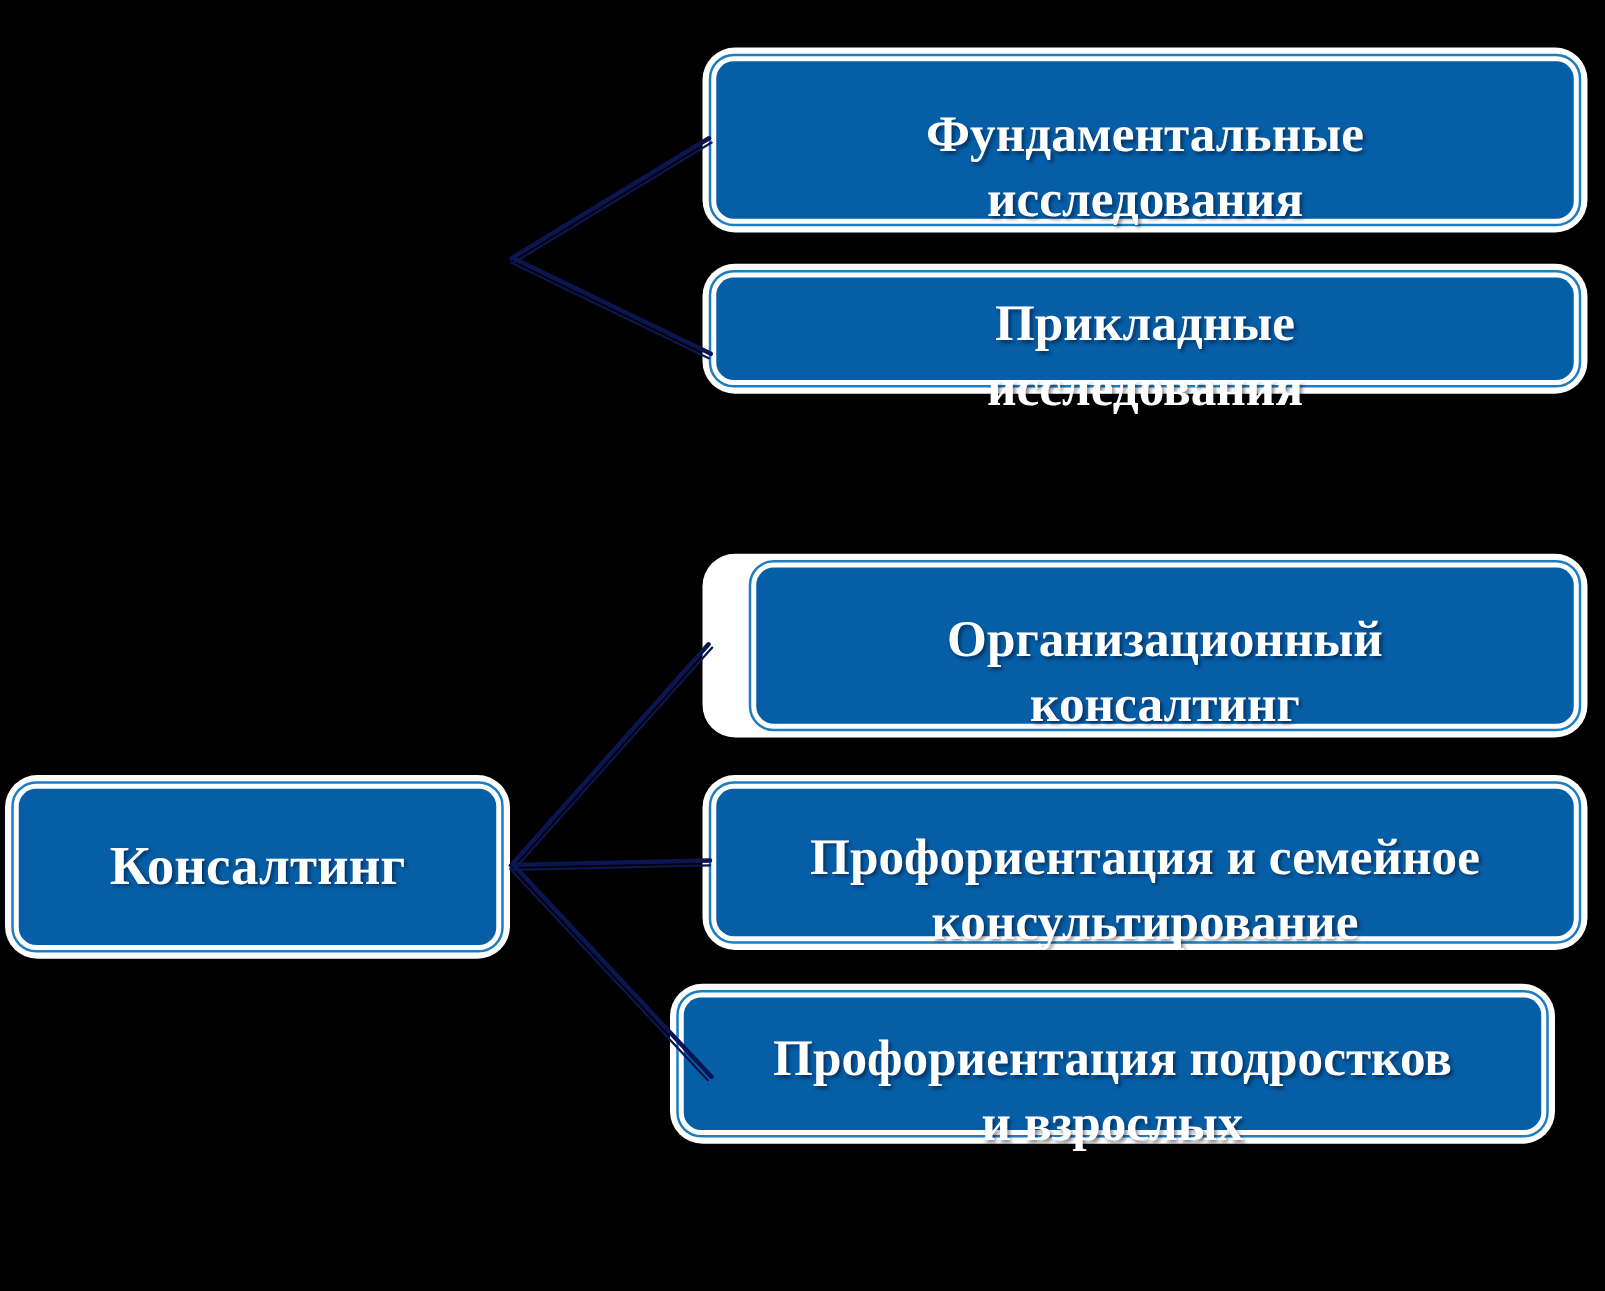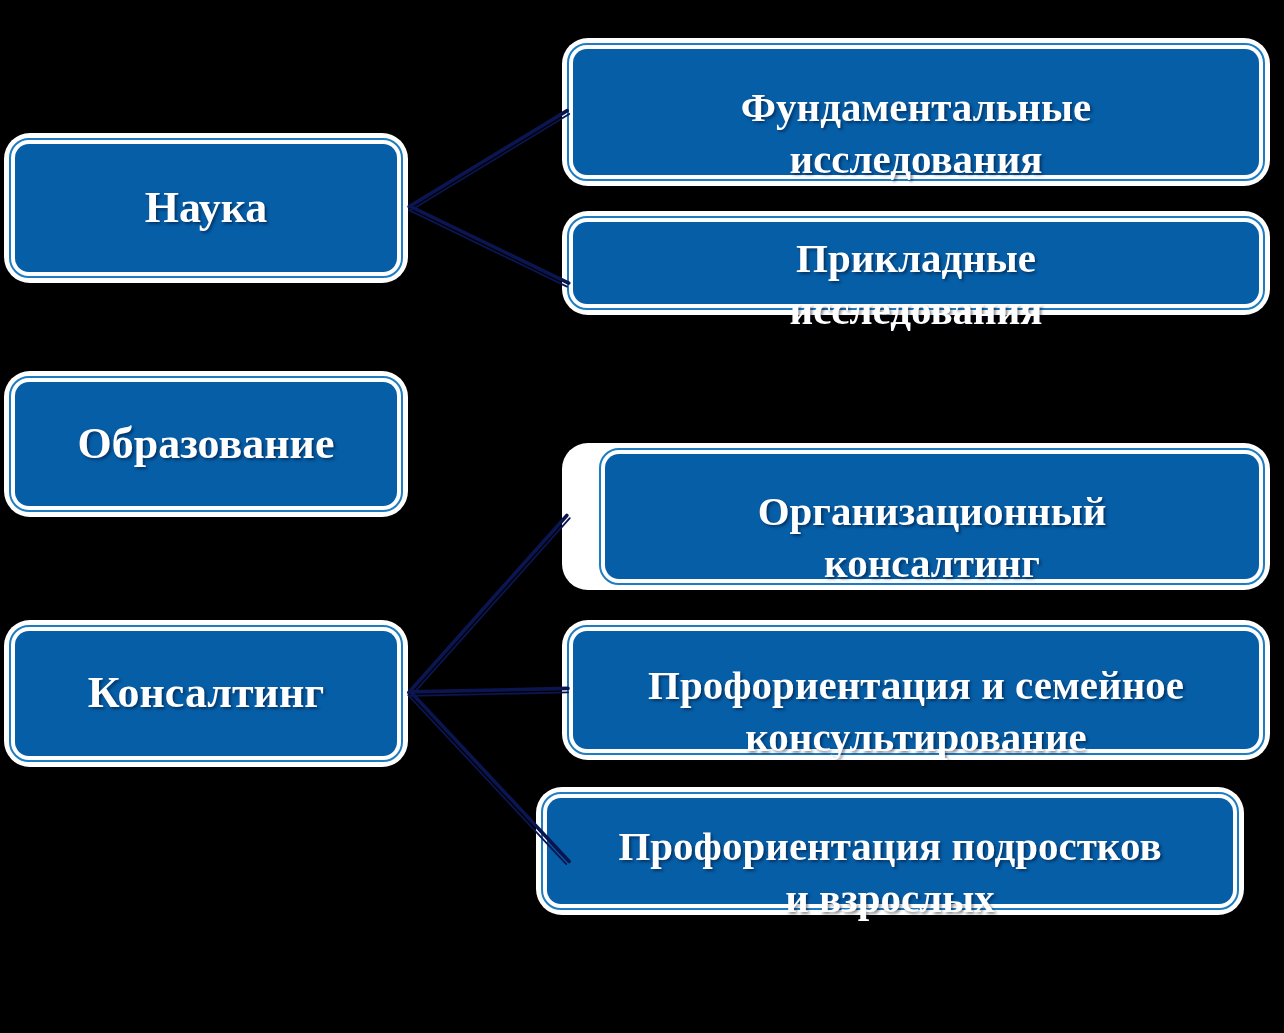--- a/index.html
+++ b/index.html
@@ -77,35 +77,21 @@
       <line x1="410.6972548172722" y1="206.55991815517635" x2="568.6972548172722" y2="283.0599181551763" stroke="#0B1550" stroke-width="3.6" stroke-linecap="round"></line>
       <line x1="408.9541177740917" y1="210.1601227672355" x2="566.9541177740916" y2="286.66012276723546" stroke="#0B1550" stroke-width="1.8" stroke-linecap="round"></line>
       <line x1="408.8063800964155" y1="692.4345087866308" x2="566.8063800964155" y2="515.4345087866308" stroke="#0B1550" stroke-width="3.6" stroke-linecap="round"></line>
       <line x1="411.7904298553767" y1="695.0982368200538" x2="569.7904298553767" y2="518.0982368200538" stroke="#0B1550" stroke-width="1.8" stroke-linecap="round"></line>
       <line x1="409.96456565489285" y1="691.9003924208773" x2="567.9645656548928" y2="688.4003924208773" stroke="#0B1550" stroke-width="3.6" stroke-linecap="round"></line>
       <line x1="410.05315151766075" y1="695.899411368684" x2="568.0531515176607" y2="692.399411368684" stroke="#0B1550" stroke-width="1.8" stroke-linecap="round"></line>
       <line x1="411.1687680991912" y1="692.4073055640697" x2="569.1687680991912" y2="861.4073055640697" stroke="#0B1550" stroke-width="3.6" stroke-linecap="round"></line>
       <line x1="408.24684785121315" y1="695.1390416538953" x2="566.2468478512131" y2="864.1390416538953" stroke="#0B1550" stroke-width="1.8" stroke-linecap="round"></line>
     </svg>
 
-  <div class="node left" id="box-science">
-    <div class="pin">
-      <div class="fill">
-        <span class="lbl">Наука</span>
-      </div>
-    </div>
-  </div>
 
-  <div class="node left" id="box-education">
-    <div class="pin">
-      <div class="fill">
-        <span class="lbl">Образование</span>
-      </div>
-    </div>
-  </div>
 
   <div class="node left" id="box-consulting">
     <div class="pin">
       <div class="fill">
         <span class="lbl">Консалтинг</span>
       </div>
     </div>
   </div>
 
   <div class="node right" id="box-fundamental">

